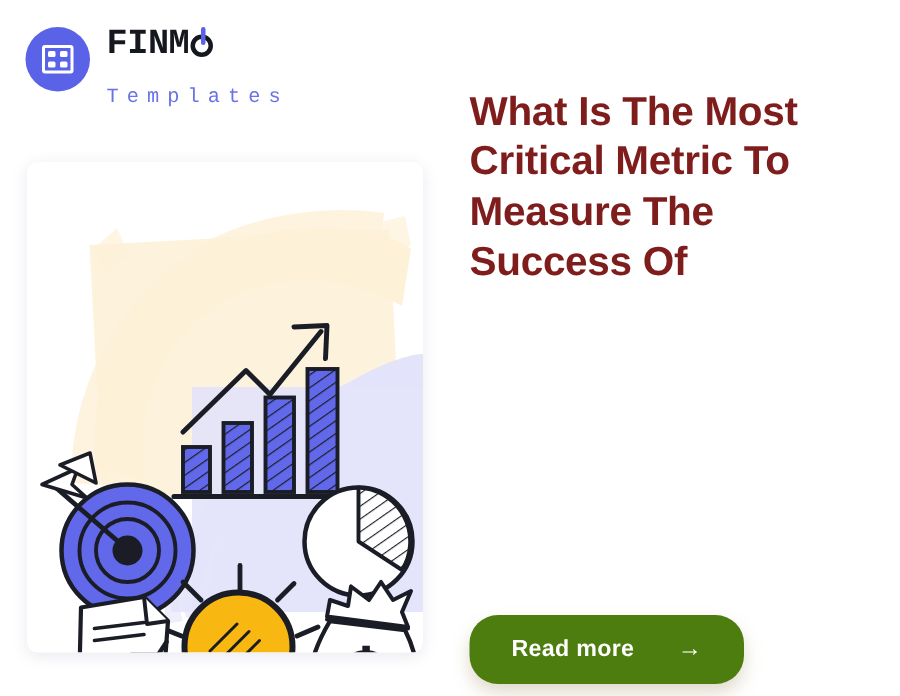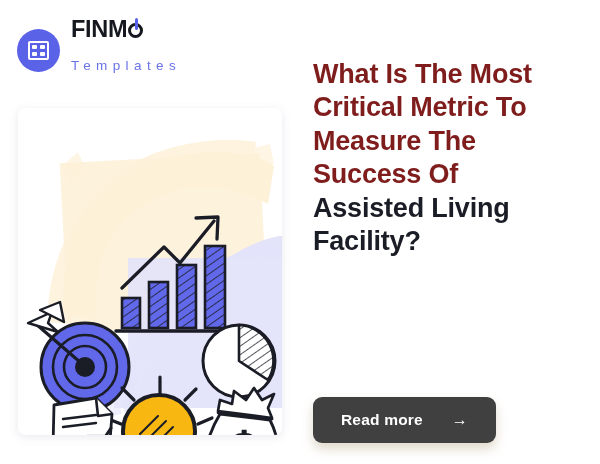--- a/index.html
+++ b/index.html
@@ -11,21 +11,21 @@
     position:relative;
   }
   .poster{
     position:absolute;inset:0;
     background:#ffffff;
     box-shadow:0 6px 14px rgba(130,130,160,.25);
     overflow:hidden;
   }
 
   
-  .logo{position:absolute;left:17px;top:18px;display:flex;align-items:flex-end;gap:11px;}
+  .logo{position:absolute;left:17px;top:18px;display:flex;align-items:flex-start;gap:11px;font-family:Liberation Mono, monospace;}
   .logo-mark{width:43px;height:43px;border-radius:50%;background:#5a62e8;
              display:flex;align-items:center;justify-content:center;flex:0 0 auto;}
   .logo-grid{width:21px;height:19px;border:2.2px solid #ffffff;border-radius:2px;
              display:grid;grid-template-columns:1fr 1fr;grid-template-rows:1fr 1fr;gap:2.2px;padding:2.2px;box-sizing:border-box;}
   .logo-grid i{background:#ffffff;border-radius:1px;display:block;}
   .logo-text{display:flex;flex-direction:column;line-height:1;}
   .logo-wordmark{font-size:23.5px;font-weight:bold;color:#16181f;letter-spacing:-.3px;
                  display:flex;align-items:center;}
   .logo-o{position:relative;display:inline-block;width:20px;height:23px;}
   .logo-o::before{content:"";position:absolute;left:1px;top:4.5px;width:15px;height:15px;
@@ -43,22 +43,22 @@
   }
   .illus svg{display:block;width:100%;height:100%;}
 
   
   .copy{position:absolute;left:313px;top:58px;width:268px;}
   .headline{margin:0;font-size:27px;line-height:1.24;font-weight:bold;color:#7f1d1d;letter-spacing:-.2px;}
   .subject{margin:0;font-size:27px;line-height:1.24;font-weight:bold;color:#1b1d26;letter-spacing:-.2px;}
 
   
   .cta{
-    position:absolute;left:313px;top:397px;width:183px;height:46px;
-    background:#404040;border:none;border-radius:9px;
+    position:absolute;left:313px;top:410px;width:183px;height:46px;
+    background:#4d7c0f;border:none;border-radius:19px;
     display:flex;align-items:center;justify-content:center;gap:29px;
     color:#ffffff;font-size:15.5px;font-weight:bold;letter-spacing:.2px;
     box-shadow:0 6px 11px rgba(170,150,110,.35);
     cursor:pointer;font-family:"Liberation Sans", sans-serif;
   }
   .cta .arrow{font-size:16px;line-height:1;}
 </style>
 </head>
 <body>
 
@@ -204,21 +204,20 @@
           <line x1="208" y1="394" x2="215" y2="388"></line>
           <line x1="220" y1="393" x2="227" y2="387"></line>
           <line x1="232" y1="393" x2="239" y2="387"></line>
         </g>
       </g>
     </svg>
   </div>
 
   <div class="copy">
     <p class="headline">What Is The Most Critical Metric To Measure The Success Of</p>
-    <p class="subject">Assisted Living Facility?</p>
   </div>
 
   <button class="cta">
     <span>Read more</span>
     <span class="arrow">→</span>
   </button>
 
 </div>
 
 </body></html>

